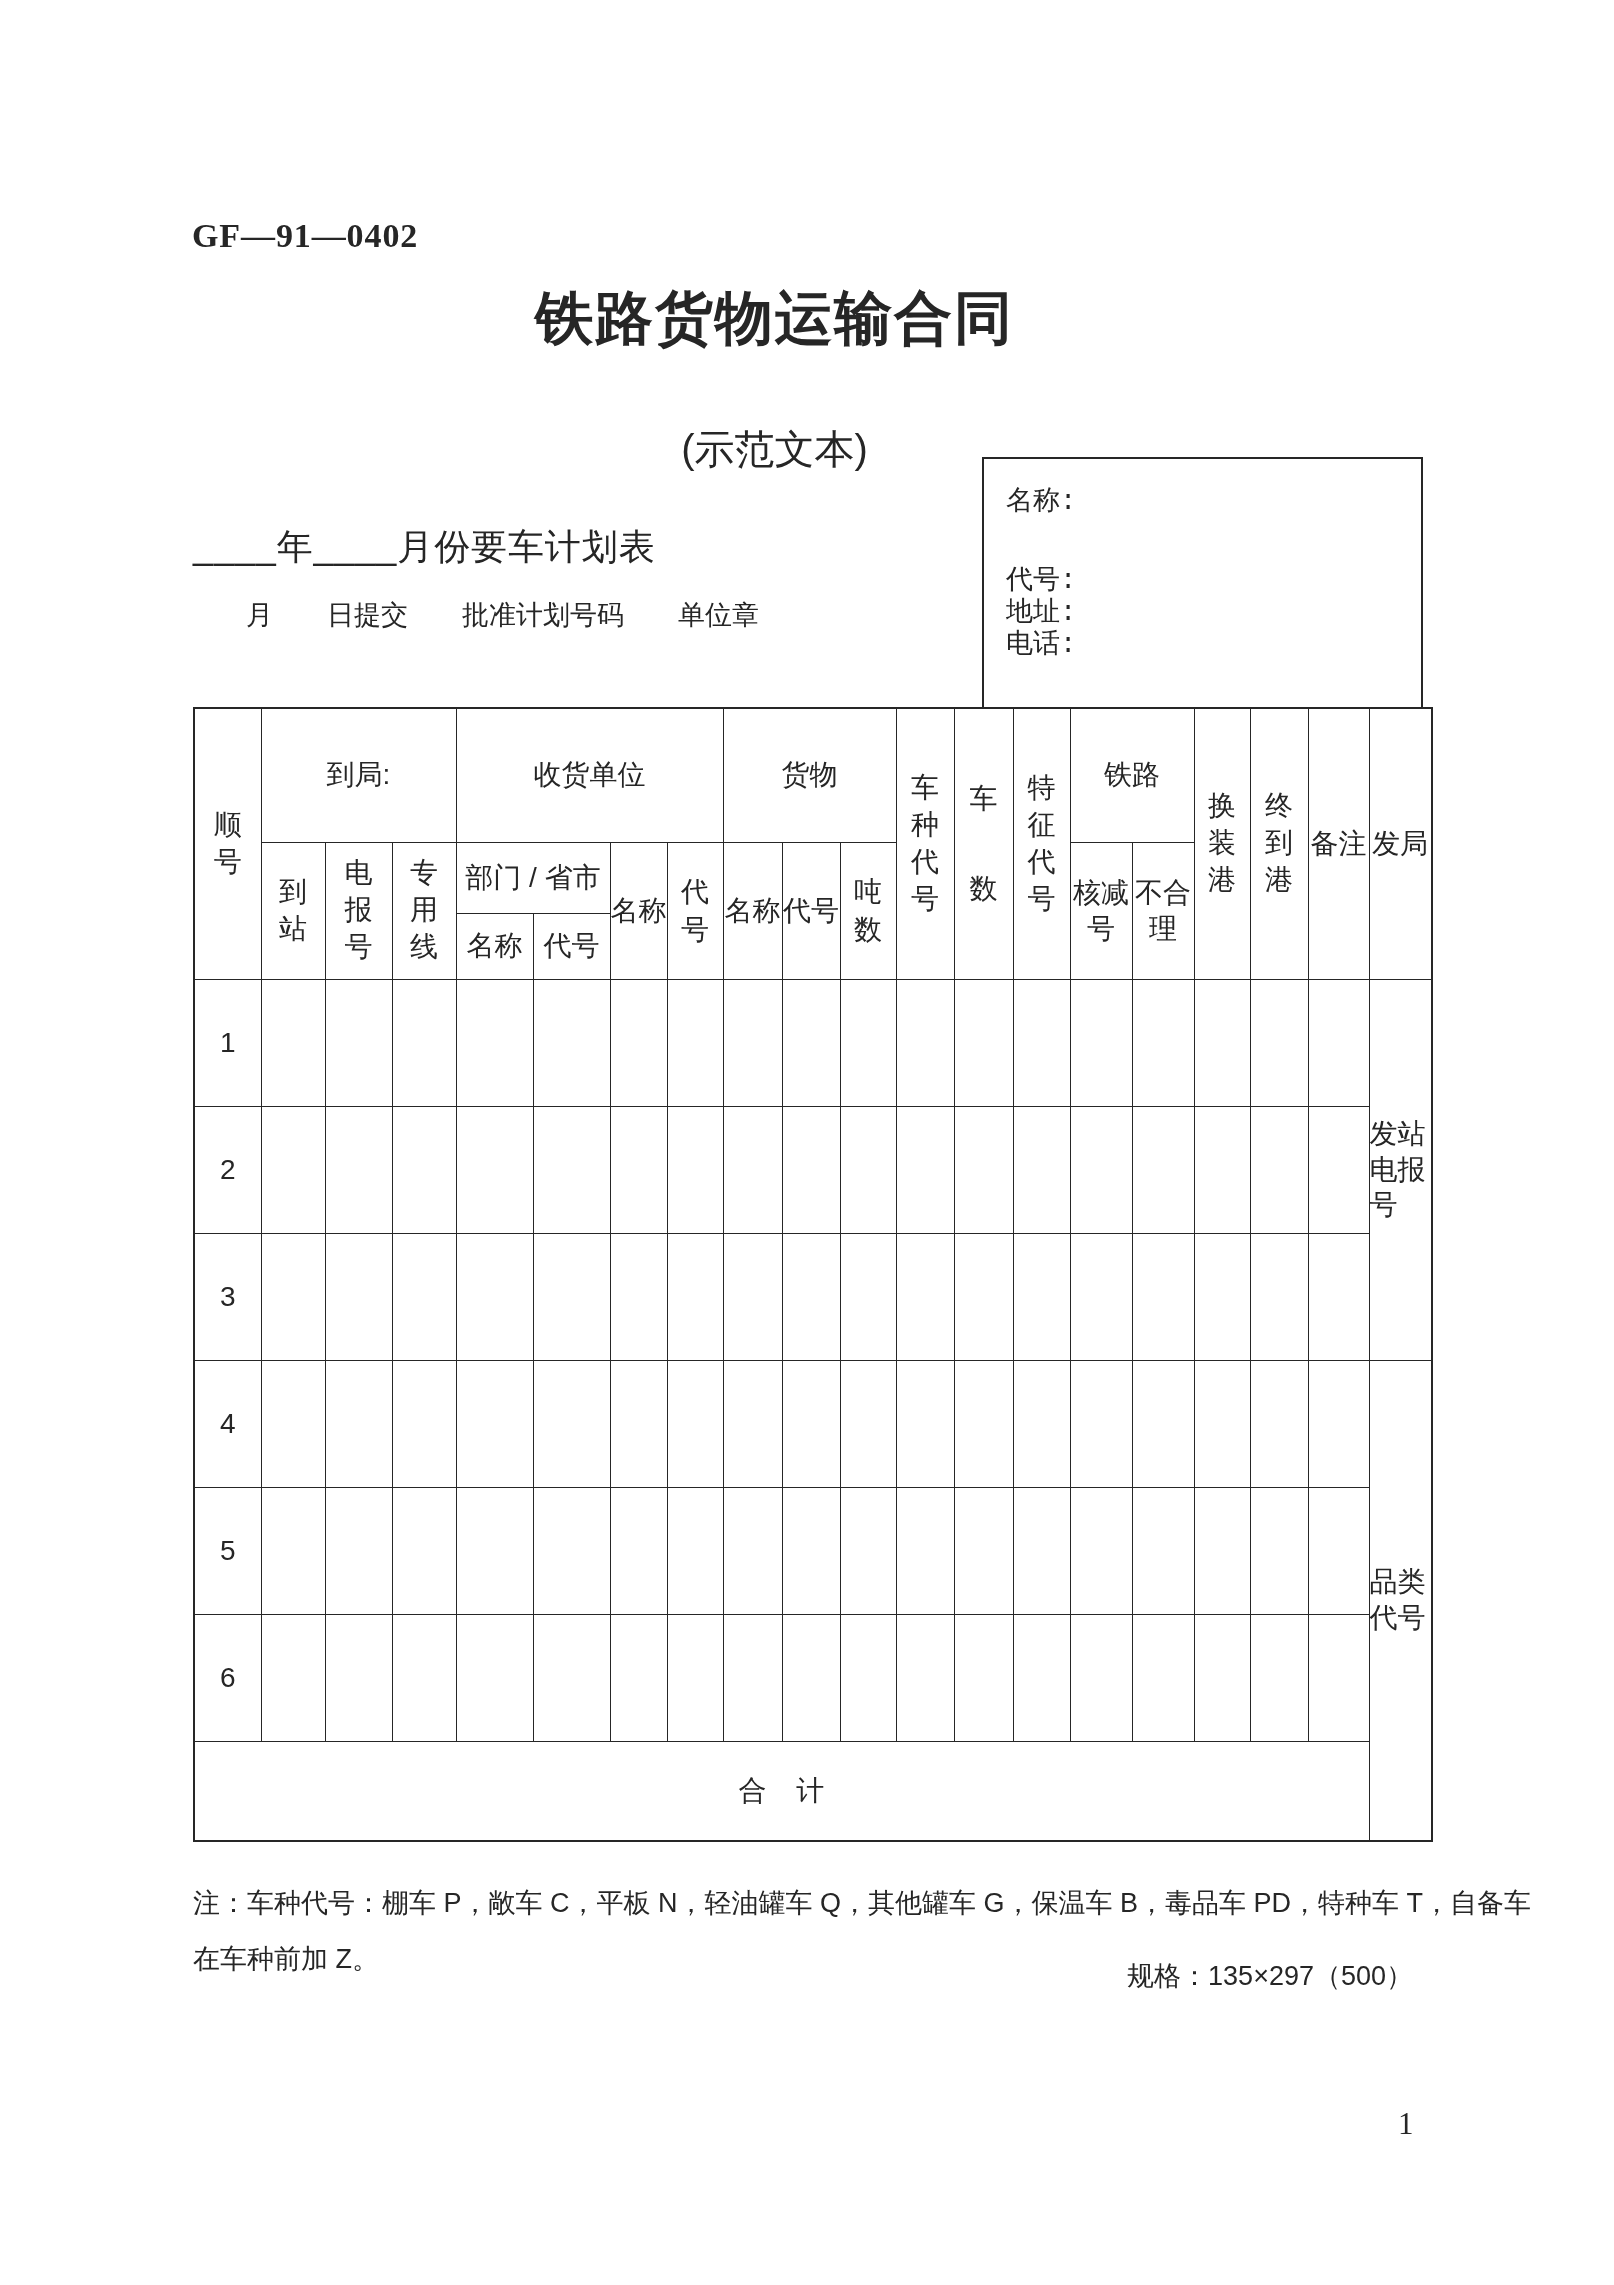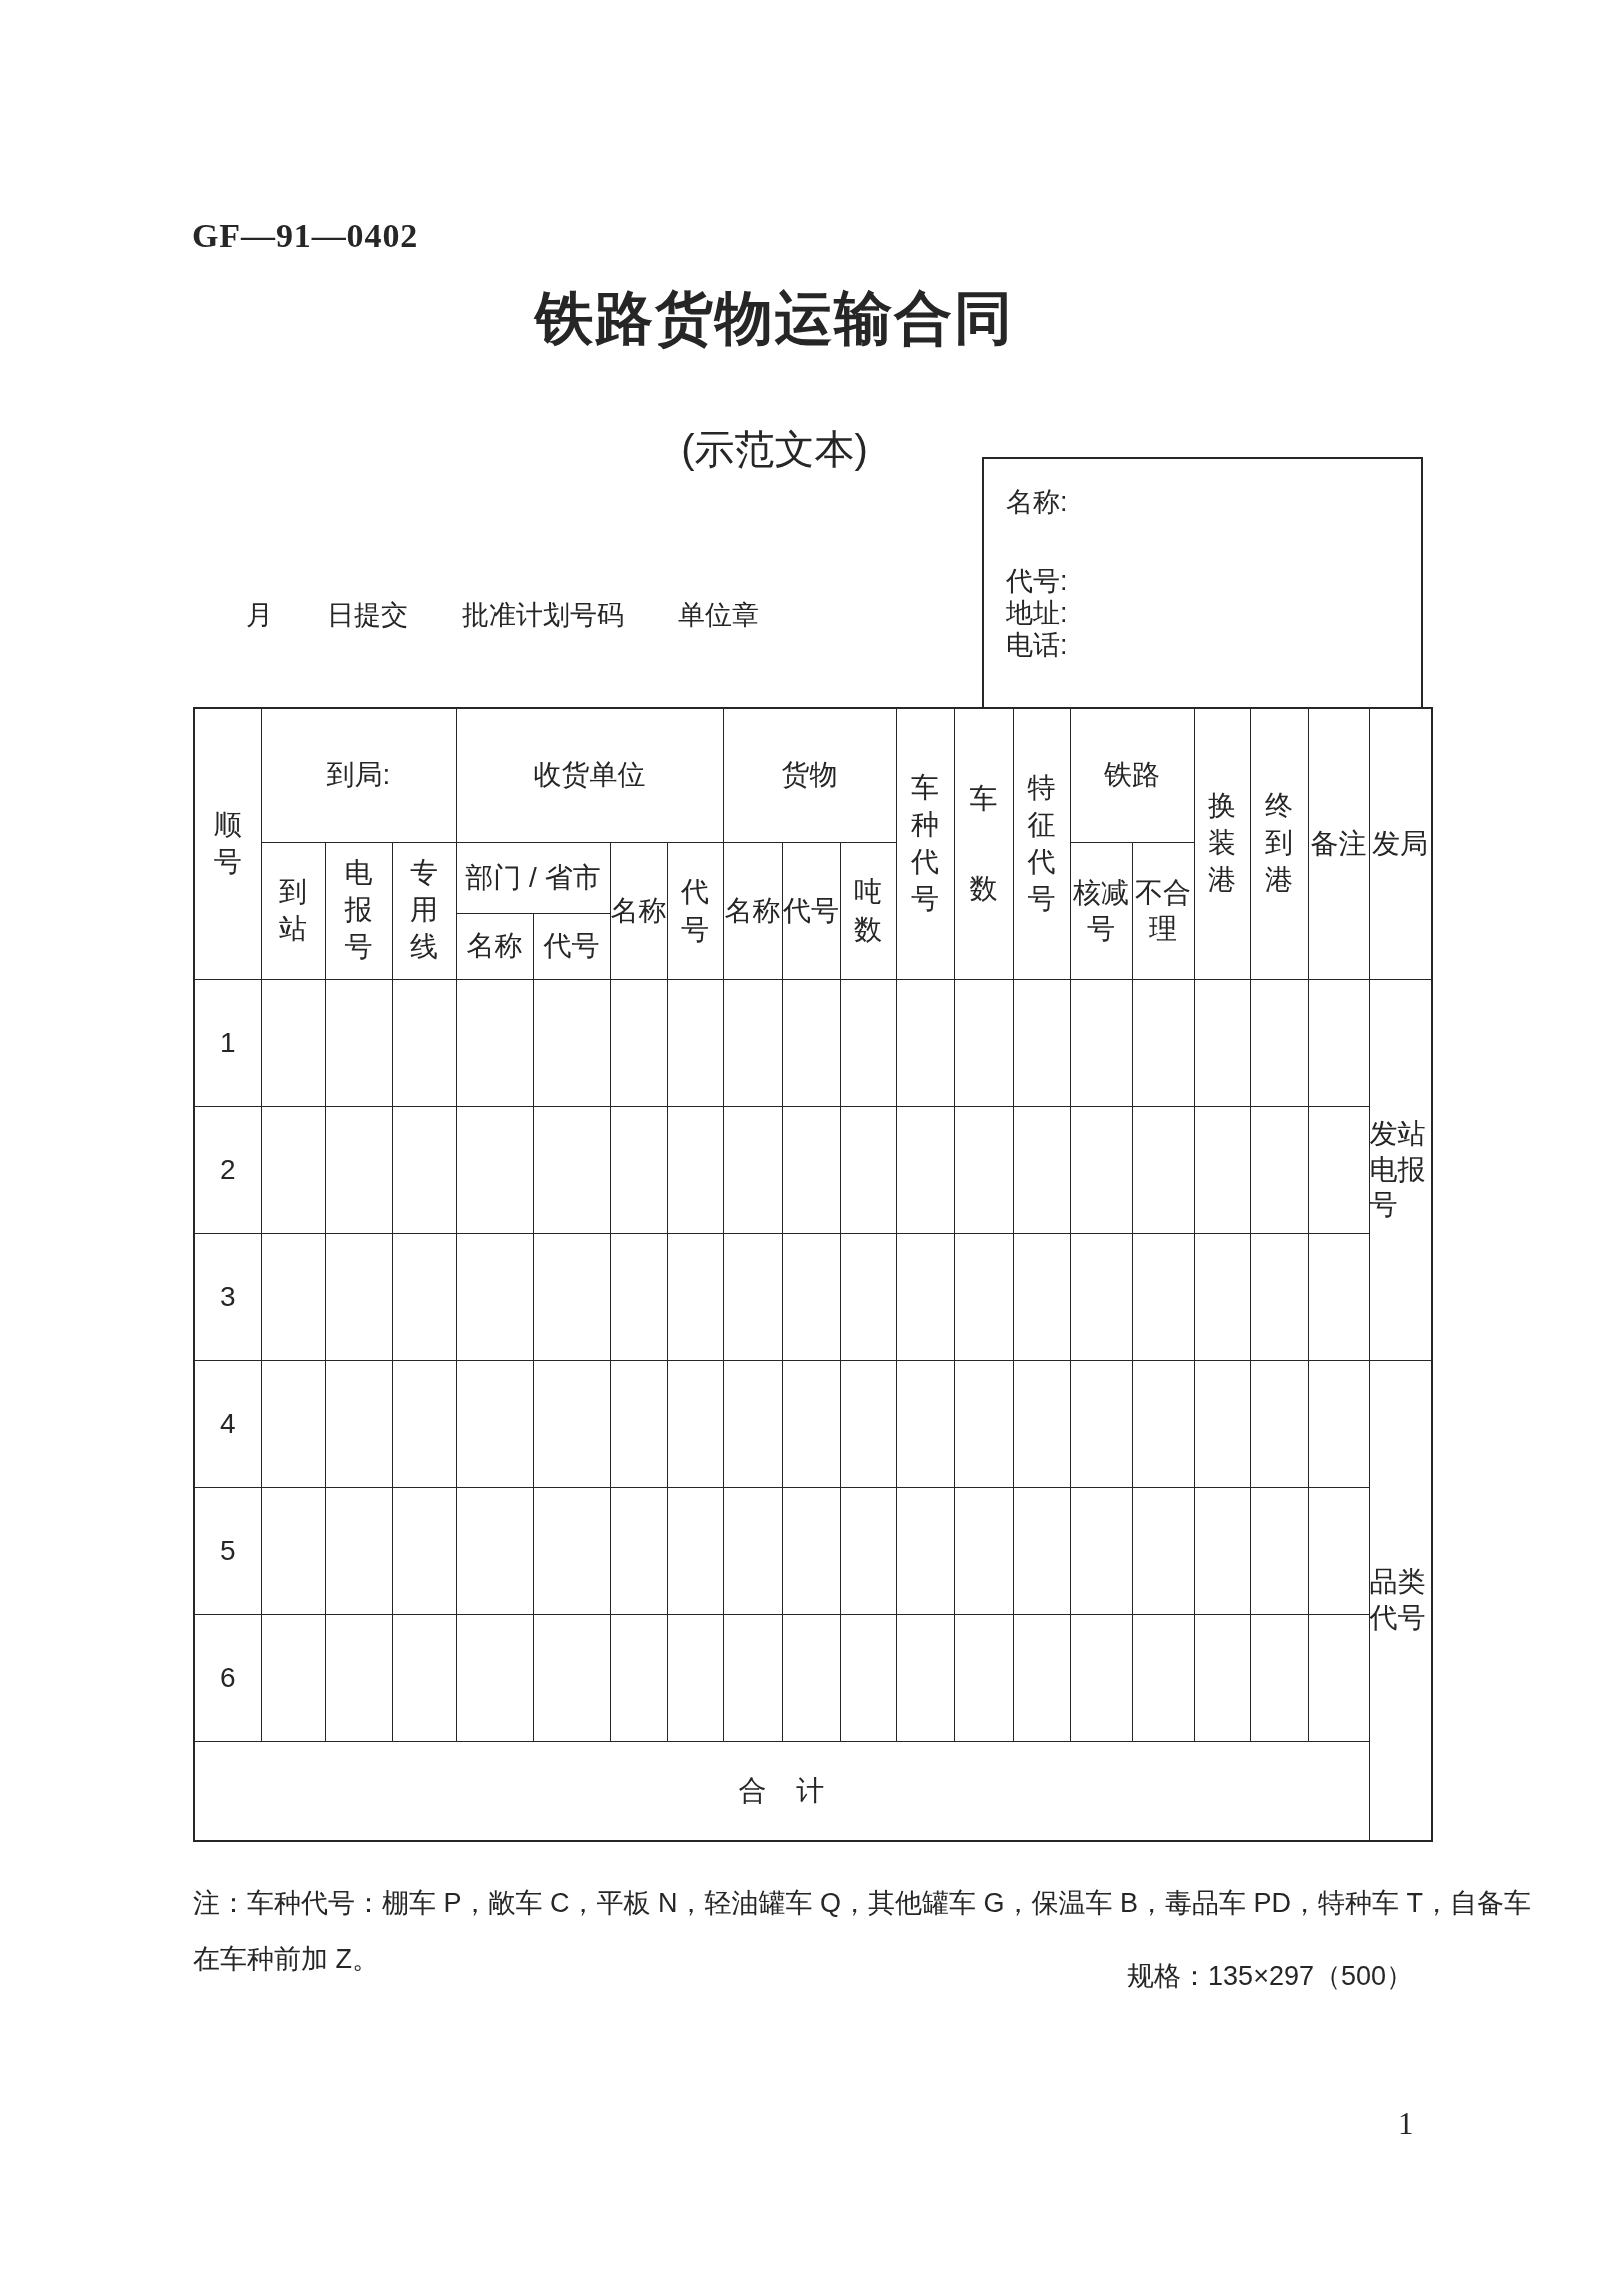--- a/index.html
+++ b/index.html
@@ -16,21 +16,21 @@
   #page-subtitle { left:0; right:0; top:422px; text-align:center; font-size:40px; }
   #plan-title { left:193px; top:523px; font-size:36px; letter-spacing:0.9px; }
   #plan-subline { left:246px; top:597px; font-size:27px; }
 
   #shipper-box {
     left:982px; top:457px; width:441px; height:251px;
     border:2.7px solid var(--ink); border-bottom:none;
     box-sizing:border-box; display:flex;
   }
   .sb-left { width:85px; border-right:1.8px solid var(--ink); display:flex; align-items:center; justify-content:center; }
-  .sb-right { flex:1; padding:27px 0 0 22px; font-size:27px; box-sizing:border-box; }
+  .sb-right { flex:1; padding:27px 0 0 22px; font-size:27px; box-sizing:border-box;font-family:Liberation Mono, monospace; }
   .sb-field { line-height:32px; }
   .f-name { margin-bottom:47px; }
 
   .vstack { display:inline-block; width:1.12em; word-break:break-all; line-height:1.32; text-align:center; }
   .vstack.spread { line-height:3.2; }
   .wrap2 { display:inline-block; width:2.18em; word-break:break-all; line-height:1.28; text-align:center; }
   .wrap2.left { text-align:left; }
 
   #main-table { position:absolute; left:193px; top:707px; border-collapse:collapse; table-layout:fixed; border:2.7px solid var(--ink); }
   #main-table th, #main-table td {
@@ -51,20 +51,21 @@
   #page-num { left:1398px; top:2106px; font-size:31px; font-family:"Liberation Serif", serif; }
 </style>
 </head>
 <body>
 
 <div id="page">
 
   <div class="abs" id="doc-code">GF—91—0402</div>
   <div class="abs" id="page-title">铁路货物运输合同</div>
   <div class="abs" id="page-subtitle">(示范文本)</div>
+  <div class="abs" id="plan-title">____年____月份要车计划表</div>
   <div class="abs" id="plan-subline">月　　日提交　　批准计划号码　　单位章</div>
 
   <div class="abs" id="shipper-box">
     <div class="sb-right">
       <div class="sb-field f-name">名称:</div>
       <div class="sb-field">代号:</div>
       <div class="sb-field">地址:</div>
       <div class="sb-field">电话:</div>
     </div>
   </div>

